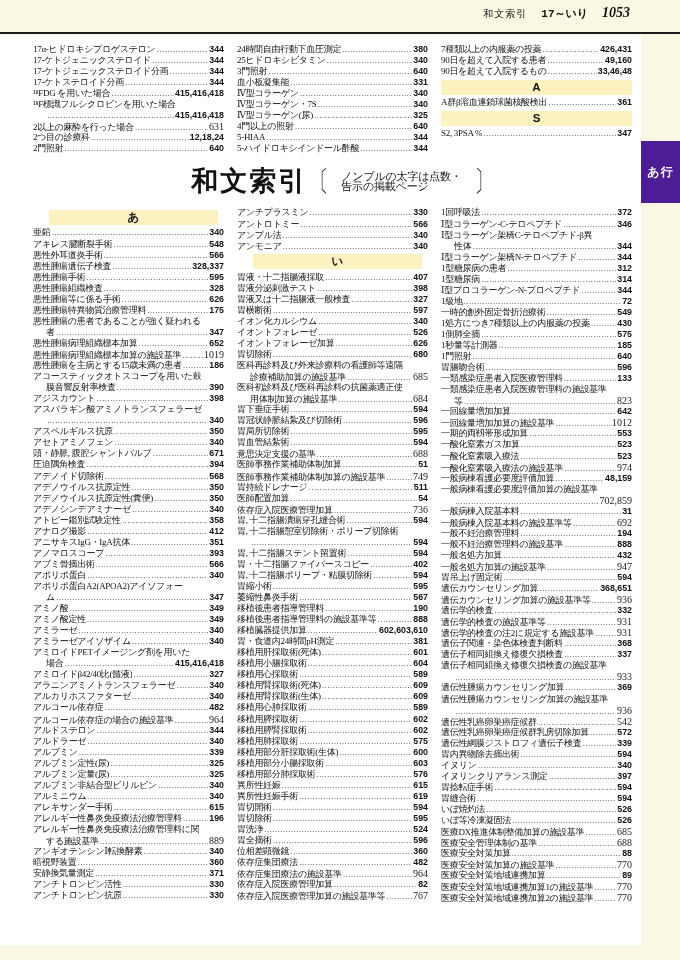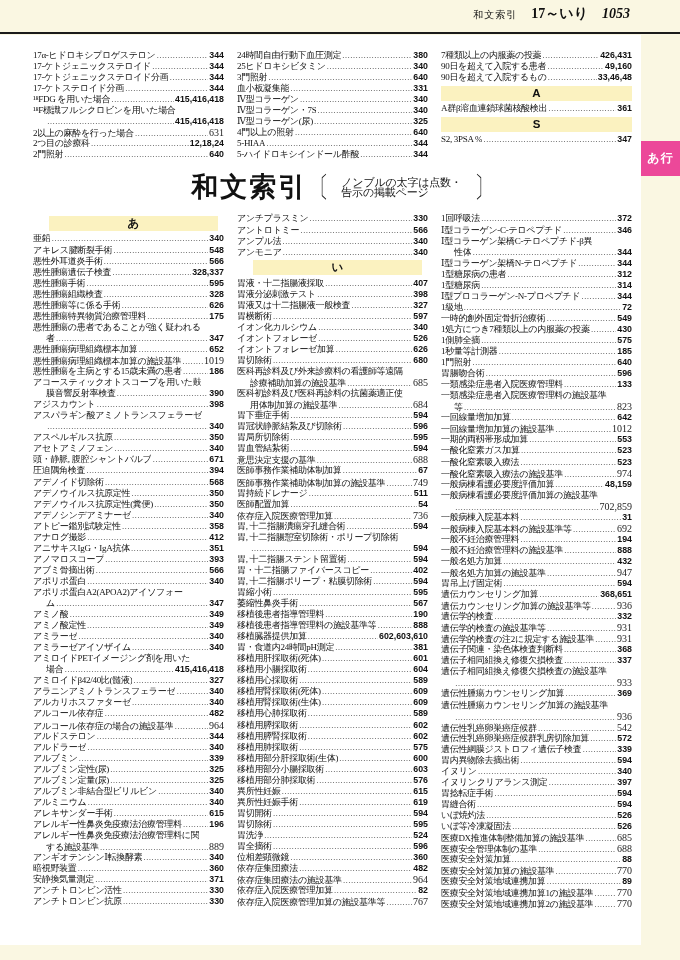--- a/index.html
+++ b/index.html
@@ -3,32 +3,32 @@
 <meta charset="utf-8">
 <style>
   html,body{margin:0;padding:0;}
   body{width:680px;height:960px;overflow:hidden;background:#faf7e2;
        font-family:"Liberation Serif","DejaVu Serif",serif;color:#111;}
   .page{position:relative;width:680px;height:960px;border-radius:12px;}
 
   
   .pghead{position:absolute;top:5px;right:50px;display:flex;align-items:baseline;gap:14px;}
   .ph-sec{font-size:10px;letter-spacing:1px;}
-  .ph-range{font-size:14px;font-weight:700;font-family:Liberation Serif, serif;}
+  .ph-range{font-size:11px;font-weight:700;font-family:Liberation Mono, monospace;}
   .ph-num{font-size:14px;font-weight:700;font-style:italic;text-align:center;}
   .toprule{position:absolute;top:32px;left:0;width:680px;height:2px;background:#1b1b1b;}
 
   
-  .side-tab{position:absolute;top:141px;right:0;width:39px;height:35px;background:#ec4899;
+  .side-tab{position:absolute;top:141px;right:0;width:39px;height:62px;background:#4c1d95;
             color:#fff;display:flex;align-items:center;justify-content:center;
             font-size:12px;font-weight:700;letter-spacing:1px;font-family:"Liberation Sans",sans-serif;}
 
   
   .content{position:absolute;left:0;top:35px;width:641px;height:910px;background:#fff;
-           box-sizing:border-box;padding:15px 9px 0 33px;overflow:hidden;}
+           box-sizing:border-box;padding:9px 9px 0 33px;overflow:hidden;}
 
   .cols{display:flex;gap:13px;}
   .col{flex:1;min-width:0;}
 
   .row{display:flex;align-items:baseline;height:11.05px;line-height:11.05px;font-size:9px;}
   .lbl{white-space:nowrap;overflow:hidden;letter-spacing:-0.3px;}
   .cont .lbl{padding-left:13px;}
   .lead{flex:1;overflow:hidden;white-space:nowrap;min-width:3px;margin:0 1px;}
   .lead::before{content:"…………………………………………………………………………";font-size:8px;color:#222;letter-spacing:0;}
   .num{font-family:"Liberation Sans","DejaVu Sans",sans-serif;font-weight:700;font-size:8.8px;white-space:nowrap;}
@@ -605,21 +605,21 @@
             <span class="num">594</span>
           </div>
           <div class="row">
             <span class="lbl">意思決定支援の基準</span>
             <span class="lead"></span>
             <span class="num light">688</span>
           </div>
           <div class="row">
             <span class="lbl">医師事務作業補助体制加算</span>
             <span class="lead"></span>
-            <span class="num">67</span>
+            <span class="num">51</span>
           </div>
           <div class="row">
             <span class="lbl">医師事務作業補助体制加算の施設基準</span>
             <span class="lead"></span>
             <span class="num light">749</span>
           </div>
           <div class="row">
             <span class="lbl">胃持続ドレナージ</span>
             <span class="lead"></span>
             <span class="num">511</span>

